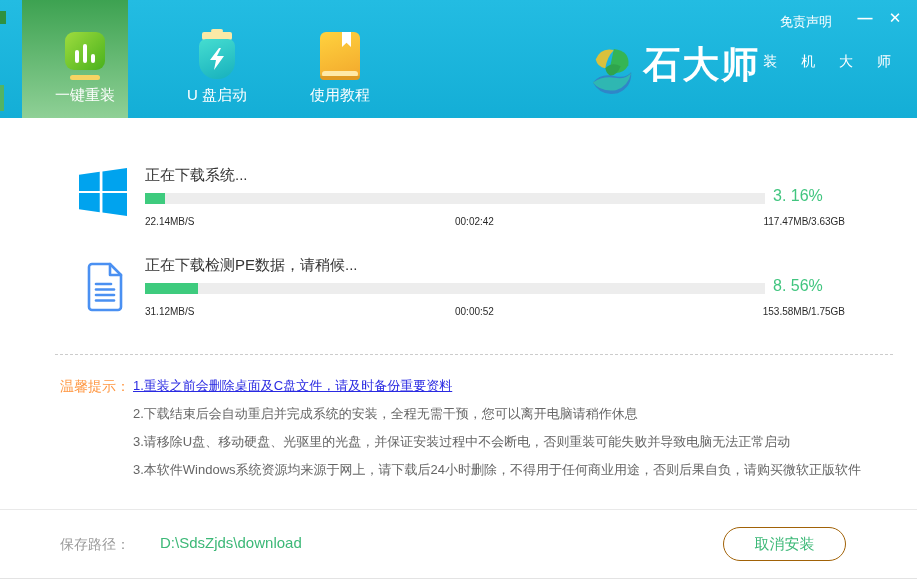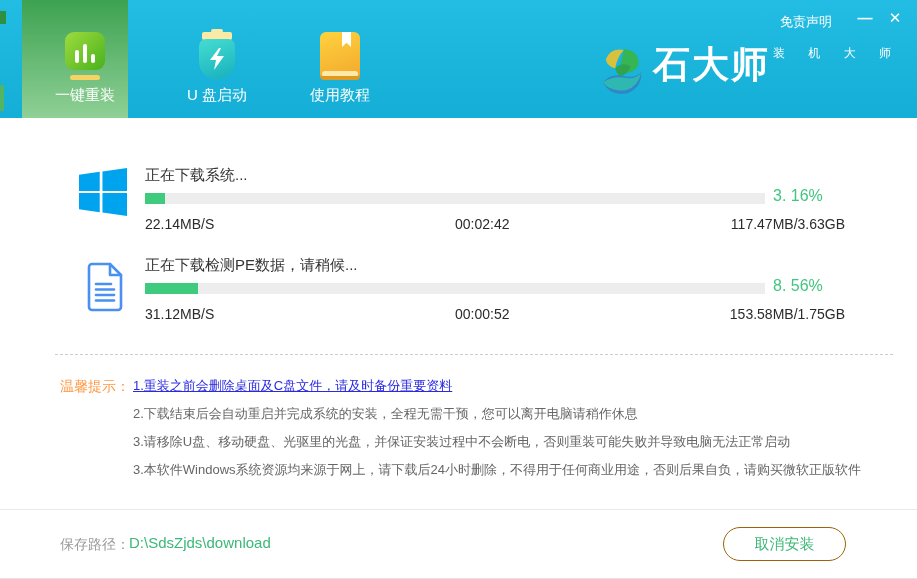--- a/index.html
+++ b/index.html
@@ -49,49 +49,49 @@
 
   .disclaimer { position:absolute; top:13px; right:85px; color:#ffffff; font-size:13px; cursor:pointer; }
   .win-btn { position:absolute; top:8px; color:#ffffff; font-size:15px; font-weight:bold;
     width:20px; height:20px; text-align:center; line-height:20px; cursor:pointer; }
   .btn-min { right:42px; }
   .btn-close { right:12px; }
 
   .logo { position:absolute; right:16px; top:44px; display:flex; align-items:flex-start; gap:8px; }
   .logo-text { display:flex; }
   .brand-name { color:#ffffff; font-size:37px; font-weight:bold; line-height:42px; letter-spacing:2px; }
-  .brand-sub { color:#ffffff; font-size:12px; letter-spacing:10px; margin-top:1px; margin-left:3px; white-space:nowrap; }
+  .brand-sub { color:#ffffff; font-size:14px; letter-spacing:10px; margin-top:9px; margin-left:3px; white-space:nowrap; }
 
   
   .section { position:absolute; left:0; width:917px; }
   .s1 { top:166px; } .s2 { top:256px; }
   .sec-icon { position:absolute; }
   .s1 .sec-icon { left:78px; top:2px; }
   .s2 .sec-icon { left:85px; top:6px; }
   .sec-content { position:absolute; left:145px; top:0; width:700px; }
   .sec-title { font-size:15px; color:#333333; height:18px; }
   .bar { position:relative; margin-top:9px; width:620px; height:11px; background:#ededed; }
   .bar-fill { position:absolute; left:0; top:0; height:11px; background:#3ecb7e; }
   .pct { position:absolute; left:628px; top:21px; color:#41c57f; font-size:16px; white-space:nowrap; }
-  .stats { position:relative; margin-top:12px; width:700px; height:17px; font-size:14px; color:#2b2b2b; }
+  .stats { position:relative; margin-top:12px; width:700px; height:17px; font-size:10px; color:#2b2b2b; }
   .stat-speed { position:absolute; left:0; top:0; }
   .stat-time { position:absolute; left:310px; top:0; }
   .stat-size { position:absolute; right:0; top:0; }
 
   
   .dash-divider { position:absolute; top:354px; left:55px; width:838px; border-top:1px dashed #cccccc; }
   .tips-label { position:absolute; left:60px; top:372px; color:#ff9742; font-size:14px; line-height:28px; }
   .tips-list { position:absolute; left:133px; top:372px; width:760px; font-size:13px; color:#666666; }
   .tips-list div { line-height:28px; white-space:nowrap; }
   .tip-link { color:#2a2ae2; text-decoration:underline; cursor:pointer; }
 
   
   .footer-divider { position:absolute; top:509px; left:0; width:917px; border-top:1px solid #e9e9e9; }
   .save-label { position:absolute; left:60px; top:536px; color:#9a9a9a; font-size:14px; }
-  .save-value { position:absolute; left:129px; top:534px; color:#3cb877; font-size:15px; }
+  .save-value { position:absolute; left:160px; top:534px; color:#3cb877; font-size:15px; }
   .cancel-btn { position:absolute; left:723px; top:527px; width:123px; height:34px;
     border:1px solid #a16207; border-radius:17px; background:#ffffff; color:#3cb877;
     font-size:15px; display:flex; align-items:center; justify-content:center; cursor:pointer;
     font-family:"Liberation Sans","DejaVu Sans",sans-serif; }
 </style>
 </head>
 <body>
 
 <div class="window">
 

